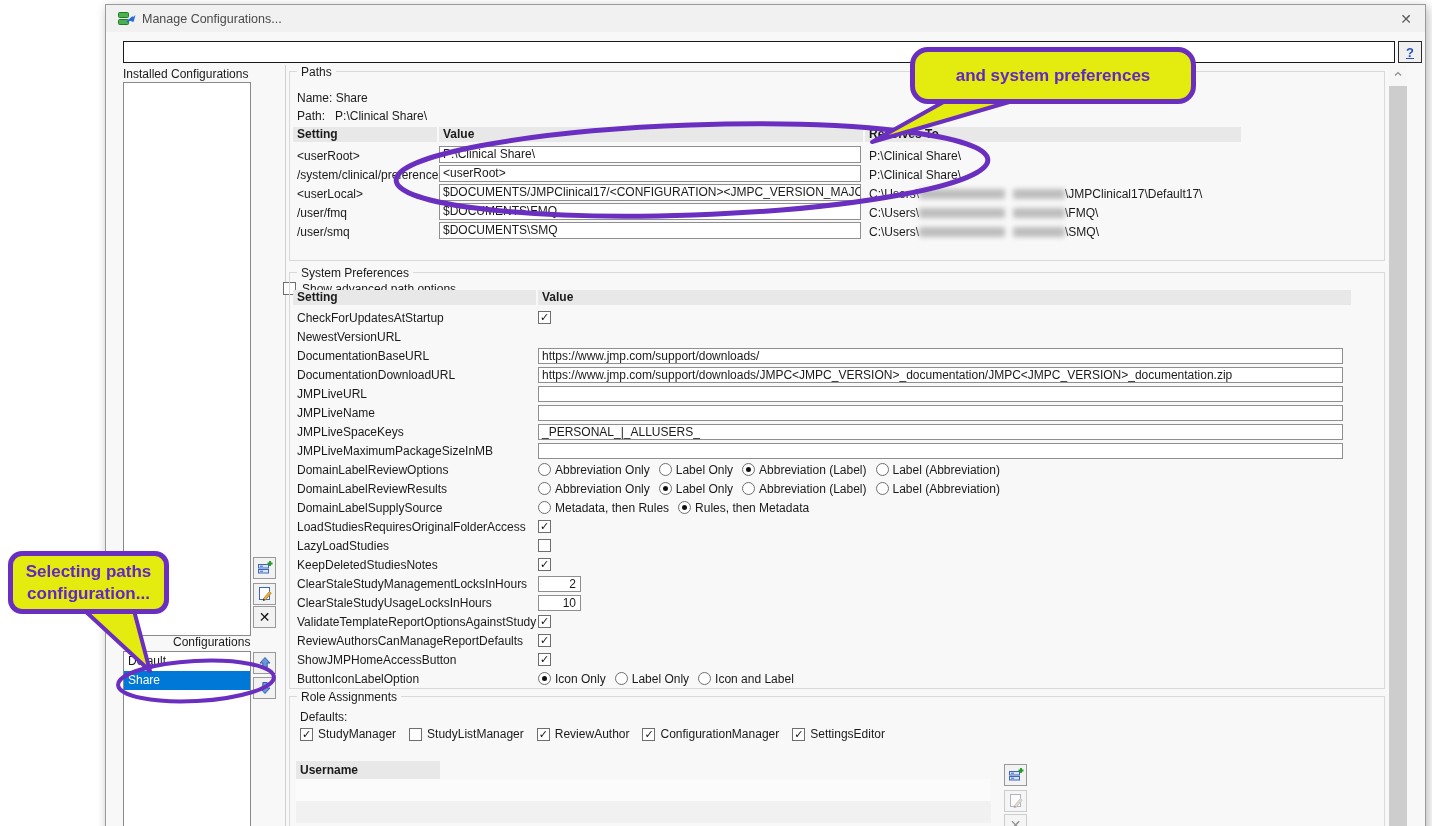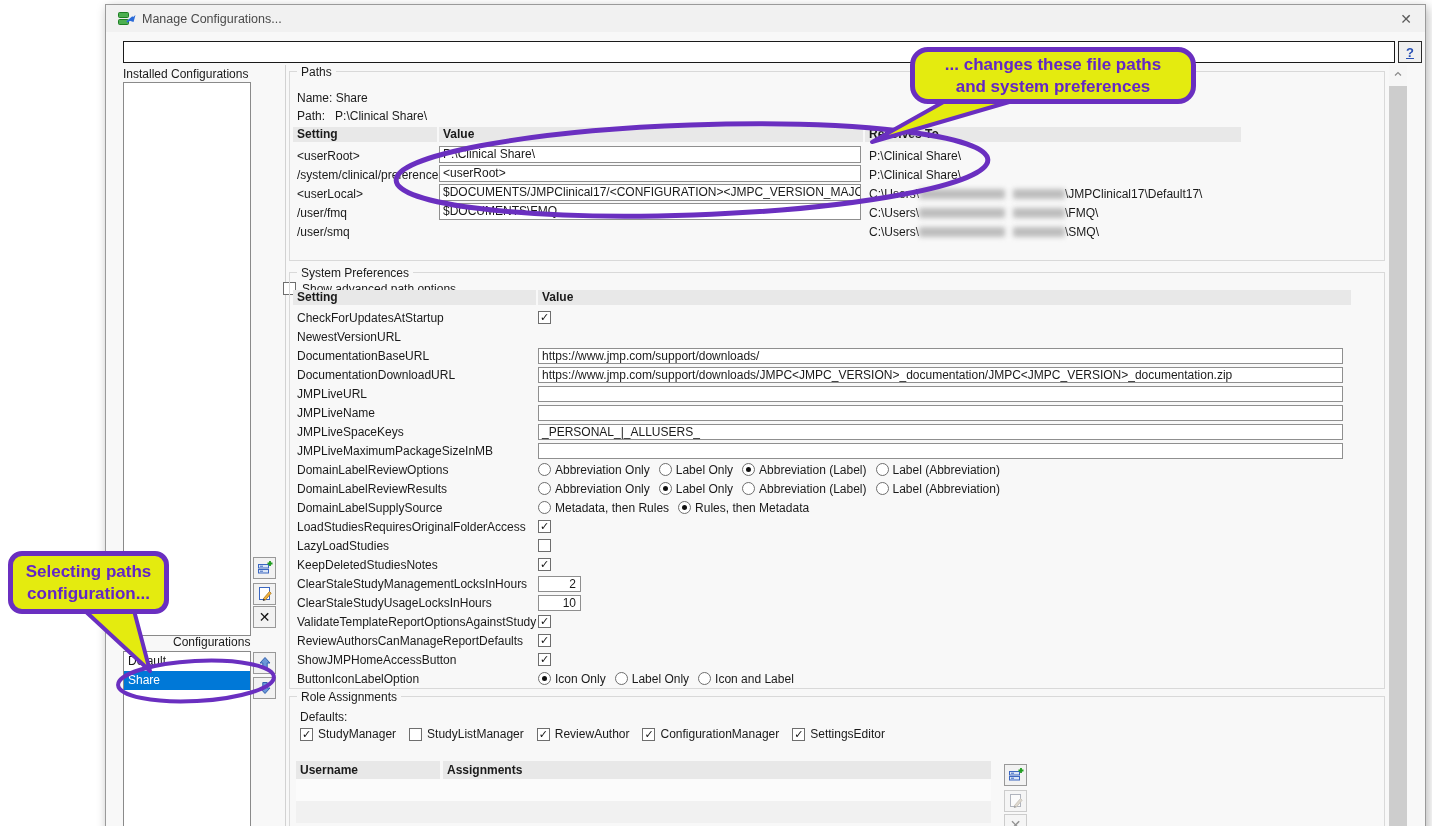--- a/index.html
+++ b/index.html
@@ -153,20 +153,21 @@
           <div class="p-val"><span>$DOCUMENTS/JMPClinical17/&lt;CONFIGURATION&gt;&lt;JMPC_VERSION_MAJOR&gt;</span></div>
           <div class="p-res">C:\Users\<span class="blurb" style="width: 86px;"></span><span class="blurb" style="width: 52px; margin-left: 8px;"></span>\JMPClinical17\Default17\</div>
         </div>
         <div class="p-row">
           <span class="p-set">/user/fmq</span>
           <div class="p-val"><span>$DOCUMENTS\FMQ</span></div>
           <div class="p-res">C:\Users\<span class="blurb" style="width: 86px;"></span><span class="blurb" style="width: 52px; margin-left: 8px;"></span>\FMQ\</div>
         </div>
         <div class="p-row">
           <span class="p-set">/user/smq</span>
+          <div class="p-val"><span>$DOCUMENTS\SMQ</span></div>
           <div class="p-res">C:\Users\<span class="blurb" style="width: 86px;"></span><span class="blurb" style="width: 52px; margin-left: 8px;"></span>\SMQ\</div>
         </div>
       </div>
   </div>
 
   <div style="position:absolute;left:177px;top:233px;display:flex;align-items:flex-start;margin-top:44px;">
     <span class="cb"></span>
     <span style="margin-left:6px;">Show advanced path options</span>
   </div>
 
@@ -369,21 +370,20 @@
       </span>
       <span class="role">
         <span class="cb on">✓</span>
         <span>SettingsEditor</span>
       </span>
     </div>
 
   <div style="position:absolute;left:190px;top:756px;width:695px;">
     <div style="position:relative;height:18px;">
       <span class="hbar" style="left:0;width:144px;height:18px;line-height:18px;">Username</span>
-      <span class="hbar" style="left:147px;width:548px;height:18px;line-height:18px;">Assignments</span>
     </div>
     <div style="height:22px;background:#fbfbfb;"></div>
     <div style="height:22px;background:#f1f1f1;"></div>
   </div>
 
   <div class="tbtn" style="left:898px;top:759px;">
     <svg viewBox="0 0 16 16">
       <rect x="1.5" y="4.5" width="10" height="3.5" fill="#dbe6f7" stroke="#3a66c0"></rect>
       <rect x="1.5" y="9.5" width="10" height="3.5" fill="#dbe6f7" stroke="#3a66c0"></rect>
       <line x1="3" y1="6.2" x2="6" y2="6.2" stroke="#3a66c0"></line>
@@ -418,19 +418,18 @@
     <ellipse cx="692" cy="170" rx="296" ry="45" fill="none" stroke="#6a2fc0" stroke-width="5"></ellipse>
   </g>
   <g transform="rotate(-3 196 681)">
     <ellipse cx="196" cy="681" rx="78" ry="20" fill="none" stroke="#6a2fc0" stroke-width="4"></ellipse>
   </g>
   <path d="M947 100 L1016 100 L872 142 Z" fill="#e4eb0f" stroke="#6a2fc0" stroke-width="4" stroke-linejoin="round"></path>
   <path d="M84 610 L132 603 L150 671 Z" fill="#e4eb0f" stroke="#6a2fc0" stroke-width="4" stroke-linejoin="round"></path>
 </svg>
 
 <div class="bubble" style="left:910px;top:47px;width:286px;height:57px;">
-  <span>... changes these file paths</span>
   <span>and system preferences</span>
 </div>
 <div class="bubble" style="left:8px;top:551px;width:161px;height:63px;border-radius:14px;">
   <span>Selecting paths</span>
   <span>configuration...</span>
 </div>
 
 </body></html>

